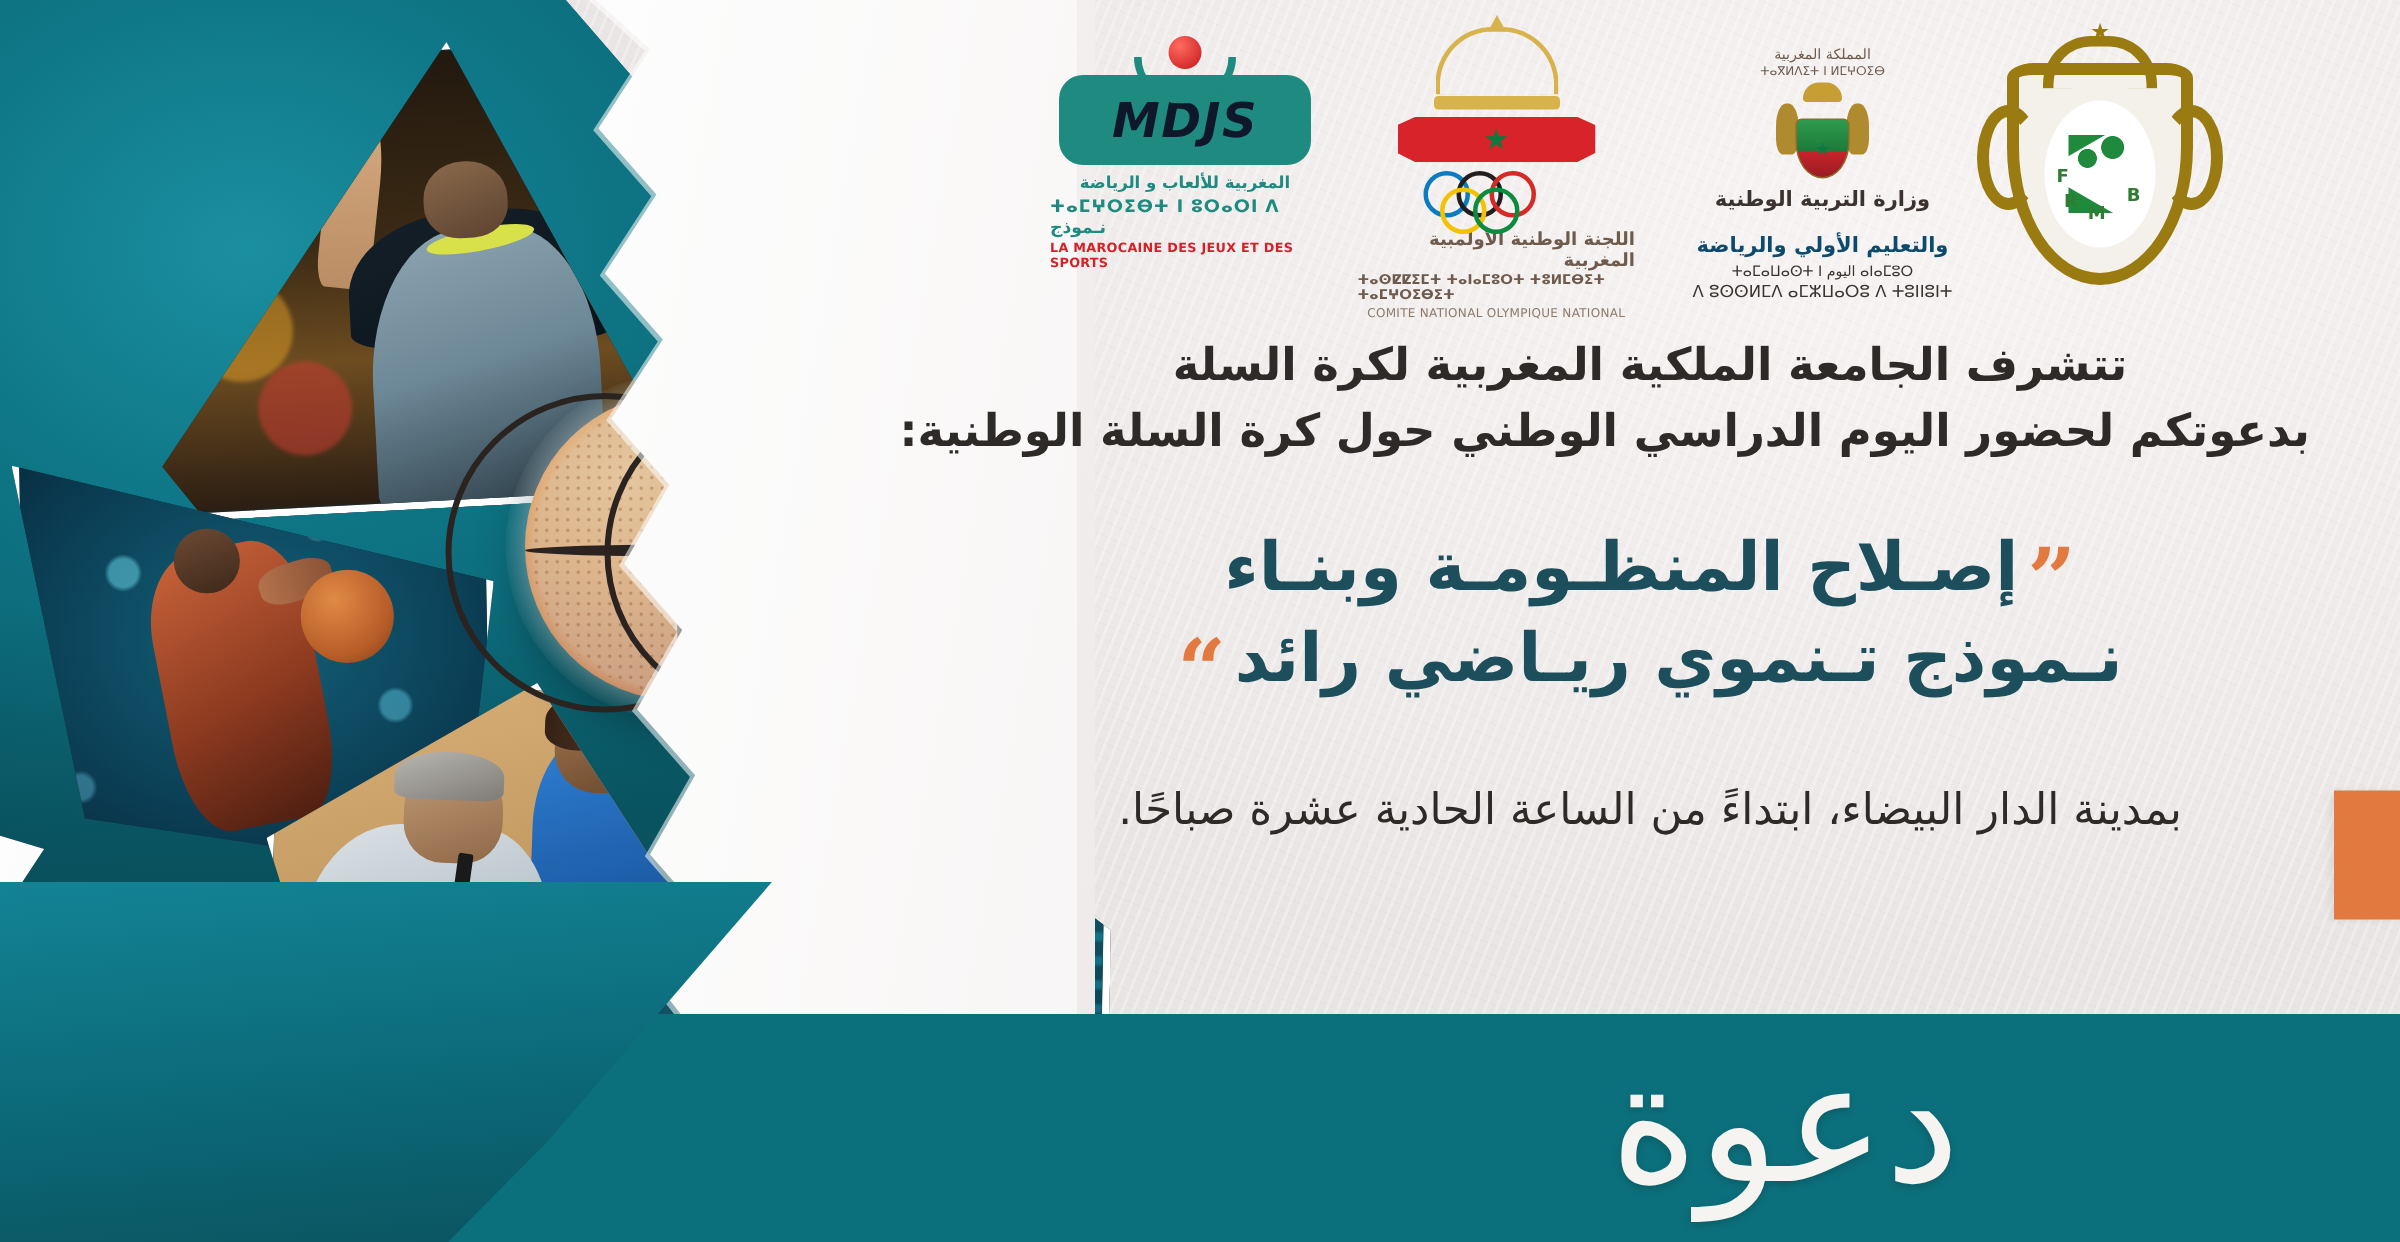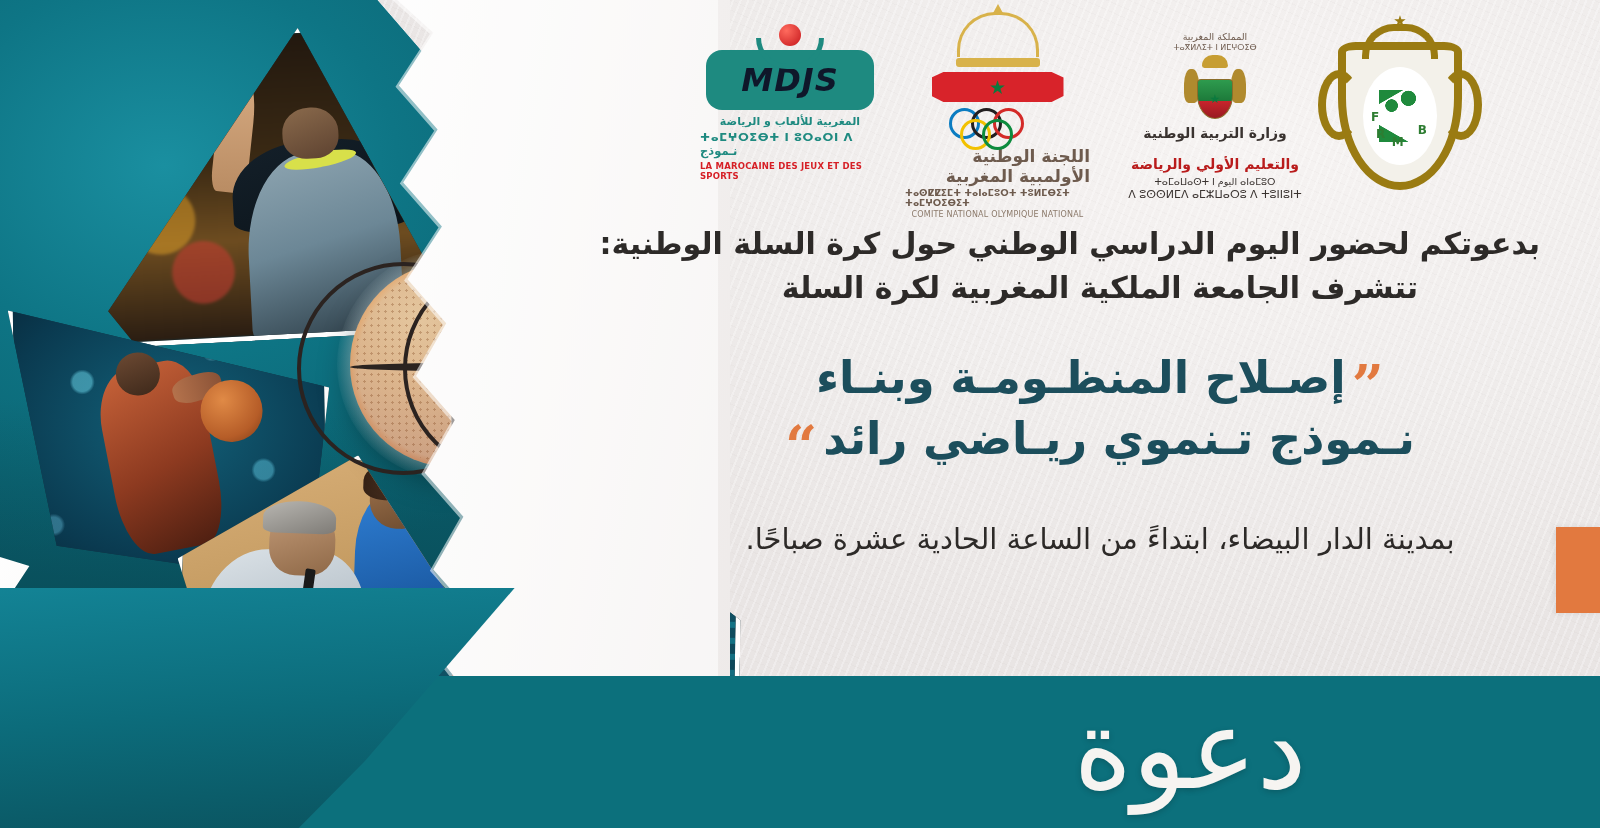--- a/index.html
+++ b/index.html
@@ -348,21 +348,21 @@
     display:flex;align-items:center;justify-content:center;
   }
   .ribbon .star{color:#0B7A3E;font-size:19px;line-height:1;}
   .rings{display:flex;margin-top:6px;position:relative;height:34px;width:110px;justify-content:center;}
   .ring{width:25px;height:25px;border:3.4px solid;border-radius:50%;position:absolute;}
   .r1{border-color:#0B7CC1;left:6px;top:0;}
   .r2{border-color:#231F20;left:28px;top:0;}
   .r3{border-color:#D42A28;left:50px;top:0;}
   .r4{border-color:#F2C100;left:17px;top:11px;}
   .r5{border-color:#0D8B3E;left:39px;top:11px;}
-  .cnom-a{color:#6E5B4E;font-size:17px;margin-top:4px;direction:rtl;font-weight:bold;}
+  .cnom-a{color:#6E5B4E;font-size:12px;margin-top:4px;direction:rtl;font-weight:bold;}
   .cnom-t{color:#6E5B4E;font-size:9px;margin-top:2px;font-weight:bold;}
   .cnom-f{color:#8C7A6B;font-size:8px;margin-top:2px;letter-spacing:.2px;}
 
   
   .minis{width:200px;}
   .min-top-a{color:#6E5B4E;font-size:9.5px;direction:rtl;}
   .min-top-t{color:#6E5B4E;font-size:8px;margin-top:1px;}
   .coat{
     width:66px;height:62px;margin-top:5px;position:relative;
     display:flex;align-items:flex-end;justify-content:center;
@@ -378,21 +378,21 @@
   .coat-lion-l,.coat-lion-r{
     position:absolute;top:12px;width:15px;height:34px;background:#B08A2E;border-radius:44% 44% 30% 30%;
   }
   .coat-lion-l{left:2px;}
   .coat-lion-r{right:2px;}
   .coat-crown{
     position:absolute;left:50%;top:-2px;transform:translateX(-50%);
     width:26px;height:13px;background:#C79E33;border-radius:13px 13px 3px 3px;
   }
   .min-a1{color:#3A3330;font-size:14px;margin-top:6px;direction:rtl;font-weight:bold;}
-  .min-a2{color:#b91c1c;font-size:14px;margin-top:15px;direction:rtl;font-weight:bold;}
+  .min-a2{color:#0c4a6e;font-size:14px;margin-top:15px;direction:rtl;font-weight:bold;}
   .min-t1{color:#3A3330;font-size:9.5px;margin-top:4px;}
   .min-t2{color:#3A3330;font-size:11px;margin-top:1px;}
 
   
   .frmb{width:120px;position:relative;}
   .frmb-cup{
     width:108px;height:132px;position:relative;
     border:8px solid #9A7B12;border-radius:18px 18px 50% 50%/10px 10px 62% 62%;
     background:#F3F1EA;
     display:flex;align-items:center;justify-content:center;
@@ -606,22 +606,22 @@
           <span class="frmb-l fl-r">R</span>
           <span class="frmb-l fl-m">M</span>
           <span class="frmb-l fl-b">B</span>
         </div>
       </div>
     </div>
 
   </div>
 
   <div class="intro">
+    <div>تتشرف الجامعة الملكية المغربية لكرة السلة</div>
     <div>بدعوتكم لحضور اليوم الدراسي الوطني حول كرة السلة الوطنية:</div>
-    <div>تتشرف الجامعة الملكية المغربية لكرة السلة</div>
   </div>
 
   <div class="headline">
     <div class="hl-line">
       <span class="q q-open">”</span><span>إصـلاح المنظـومـة وبنـاء</span>
     </div>
     <div class="hl-line">
       <span>نـموذج تـنموي ريـاضي رائد</span><span class="q q-close">“</span>
     </div>
   </div>

